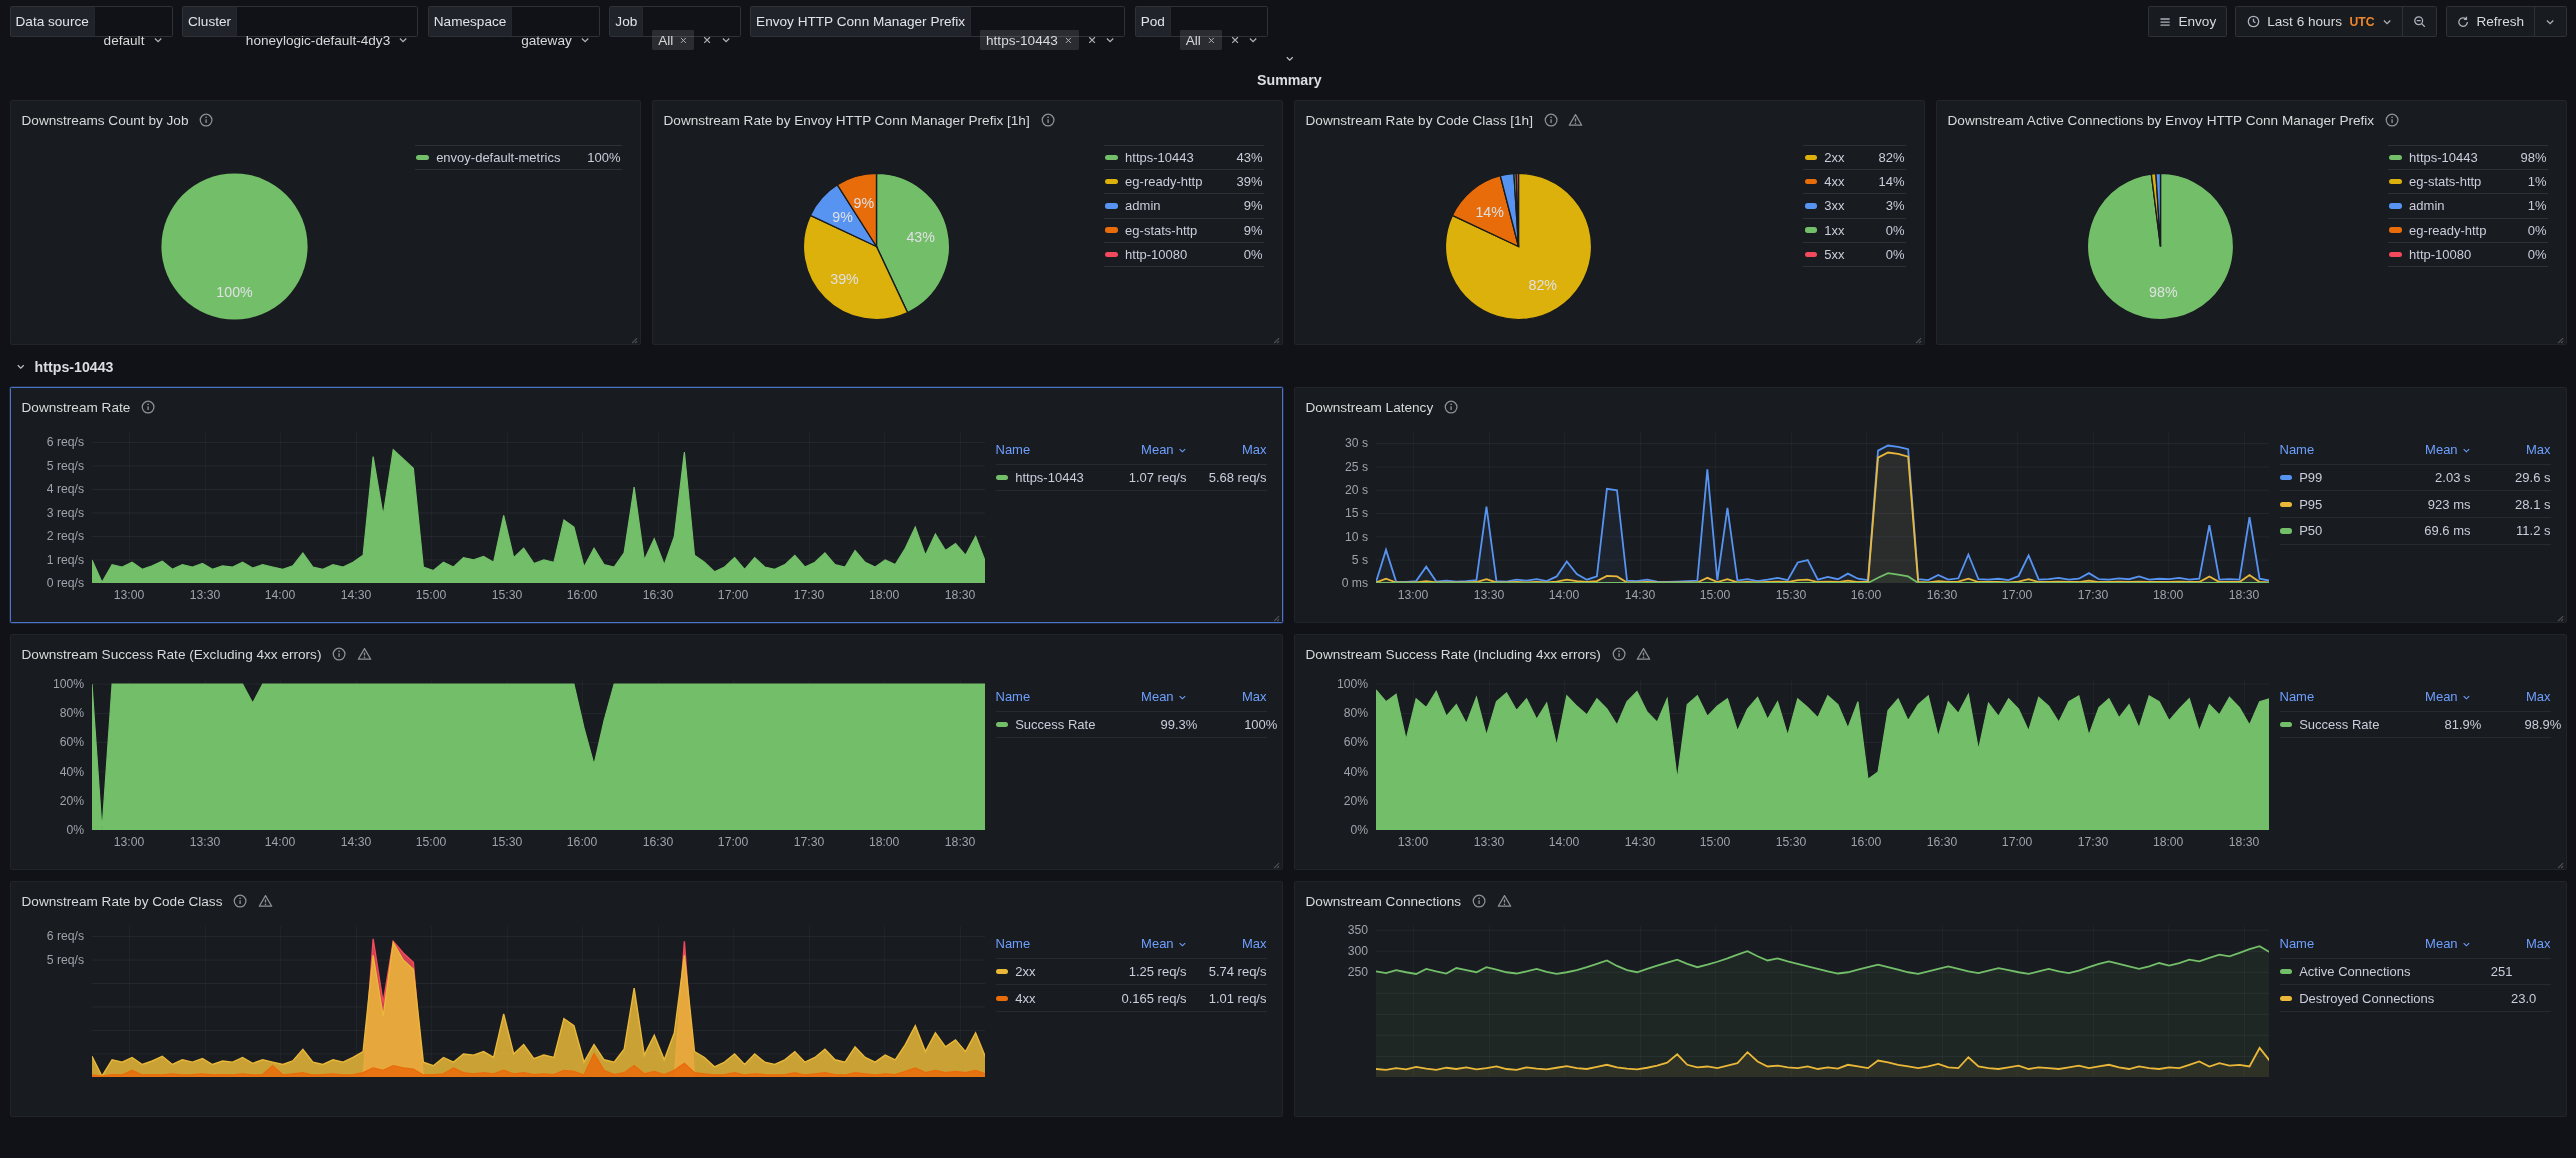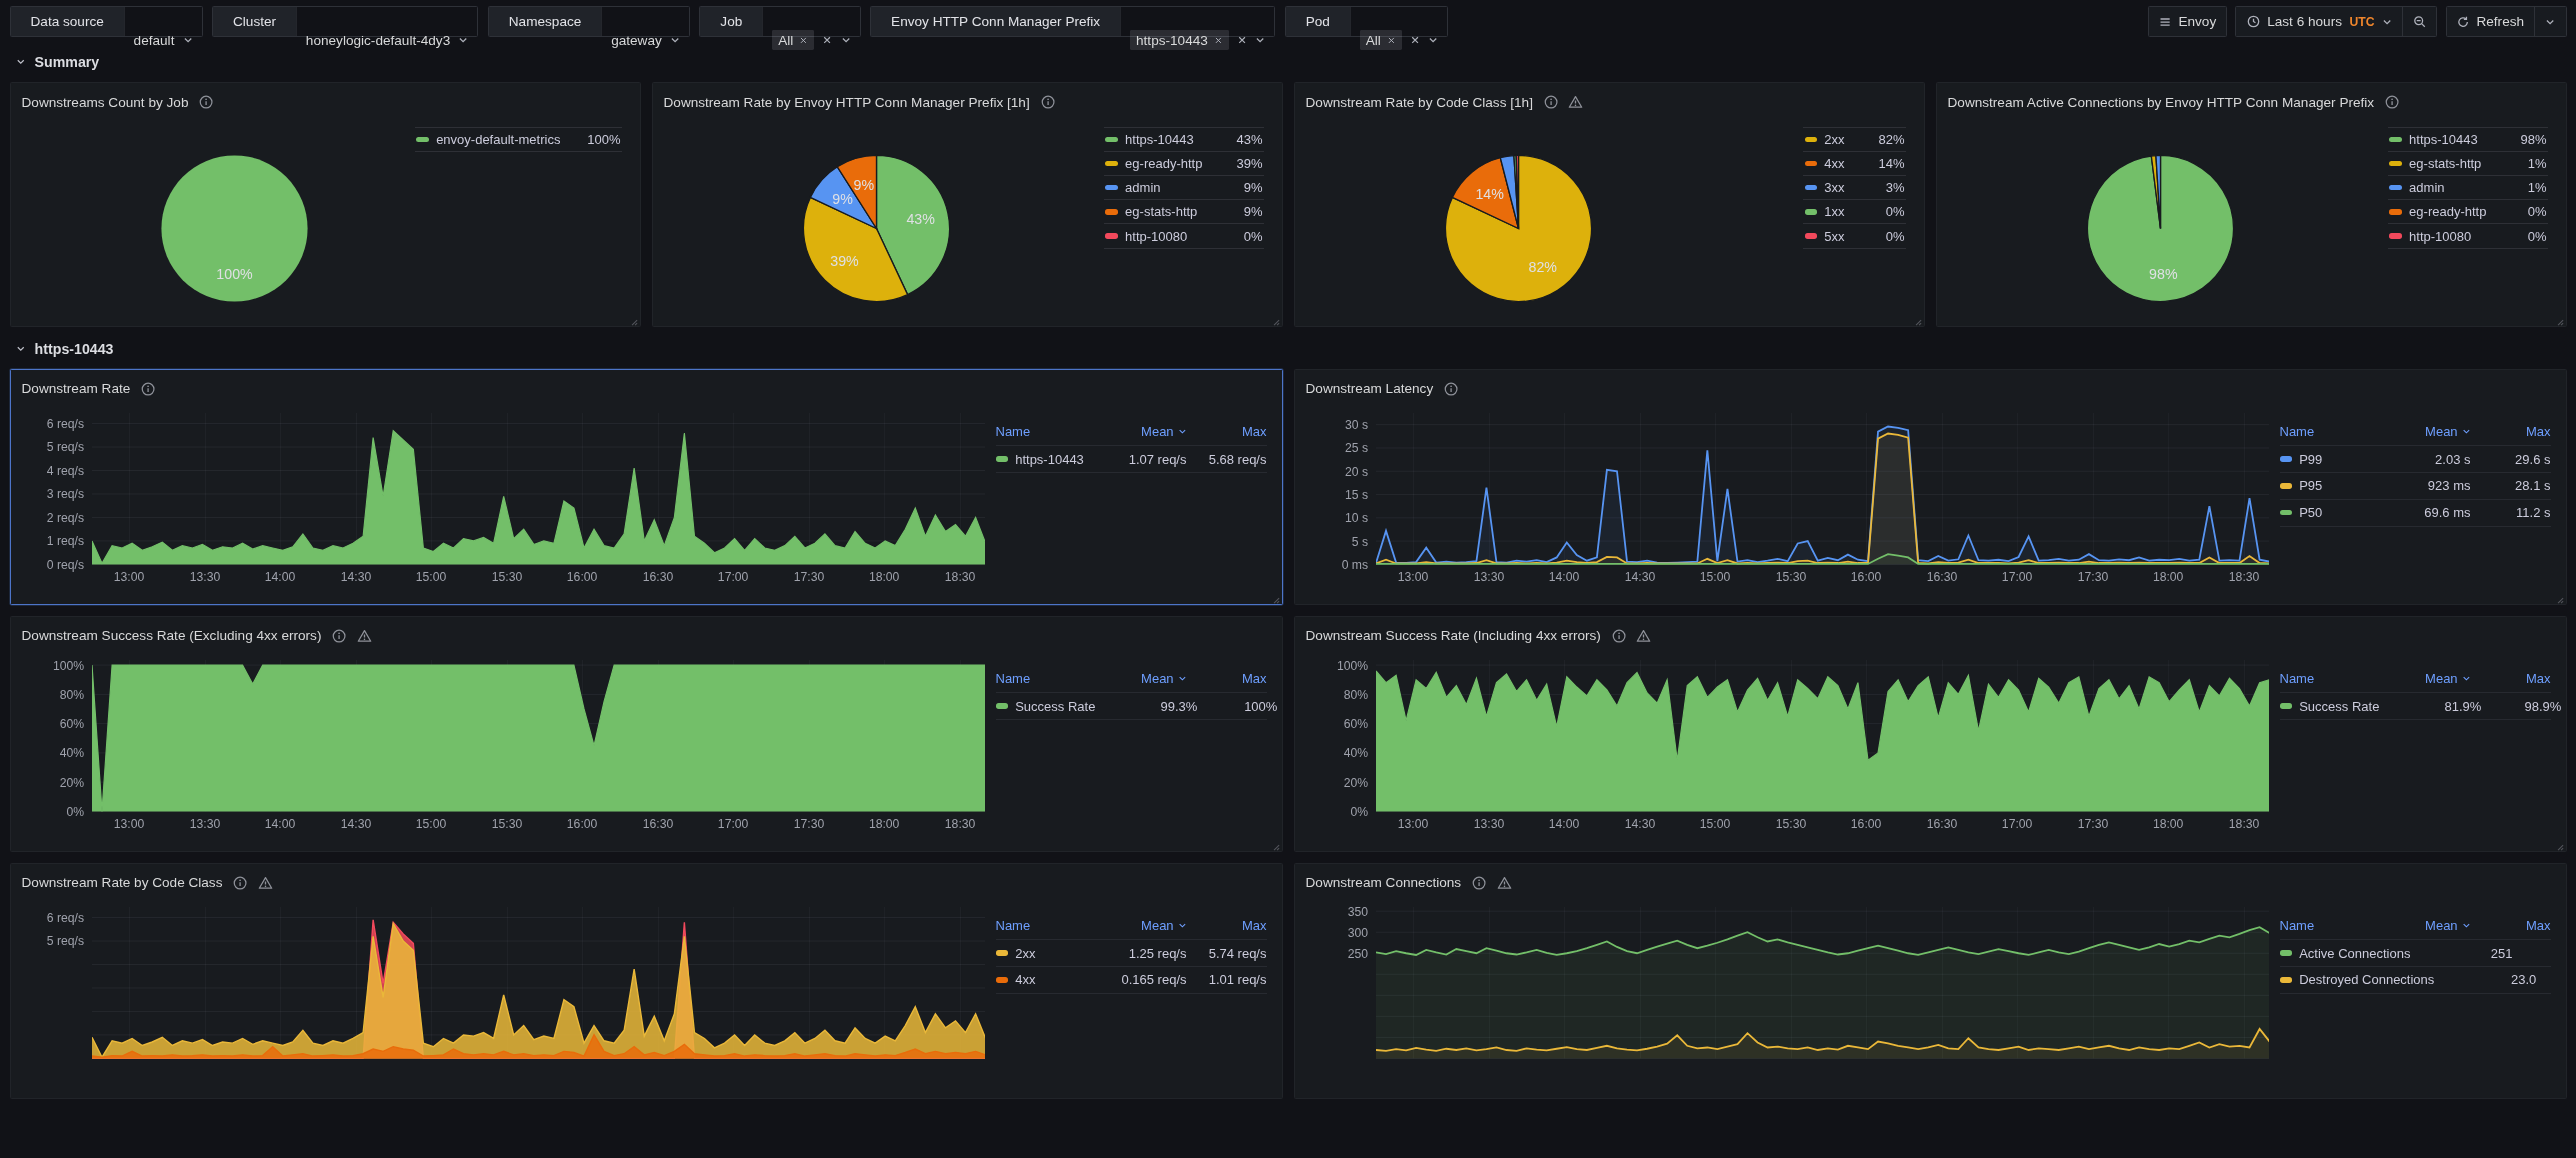--- a/index.html
+++ b/index.html
@@ -7,32 +7,32 @@
   body {
     width:2576px; height:1159px; overflow:hidden;
     background:#111217; color:#ccccdc;
     font-family:"Liberation Sans", sans-serif;
   }
   
   .toolbar { display:flex; align-items:center; padding:6.1px 9.5px 5.4px 9.5px; gap:9.5px; }
   .tleft { display:flex; align-items:center; gap:9.5px; flex:1; }
   .tright { display:flex; align-items:center; gap:8.1px; }
   .filter { display:flex; align-items:stretch; height:31px; border:0.7px solid #2e3138; border-radius:1.4px; font-size:13.6px; background:#111217; }
-  .f-label { display:flex; align-items:center; padding:0 20px; background:#202329; color:#e2e3e8; border-right:0.7px solid #24262c; white-space:nowrap; }
+  .f-label { display:flex; align-items:center; padding:0 5px; background:#202329; color:#e2e3e8; border-right:0.7px solid #24262c; white-space:nowrap; }
   .f-value { display:flex; align-items:center; gap:8.1px; padding:0 8.8px; color:#d8d9da; white-space:nowrap;margin-top:33px; }
   .chip { display:flex; align-items:center; gap:6.1px; background:rgba(204,204,220,0.14); padding:2.7px 6.1px; border-radius:1.4px; }
   .ticon { display:inline-flex; color:#aeb1bb; }
   .ticon svg { display:block; }
   .btn { display:flex; align-items:center; gap:7.5px; height:31px; padding:0 10.2px; border:0.7px solid #2e3138; border-radius:1.4px; background:#181b20; font-size:13.6px; color:#d8d9da; white-space:nowrap; }
   .btn .bdiv { width:0.7px; align-self:stretch; background:#2e3138; margin:0 2.7px; }
   .utc { color:#f0862c; font-size:12.2px; font-weight:700; }
   
   .grid { padding:0 9.5px; }
   .sec-head { display:flex; align-items:center; gap:8.8px; font-size:14.2px; font-weight:700; color:#dcdde2; }
-  .sec-head.first { padding:11.5px 4.1px 12.2px 6.8px; }
+  .sec-head.first { padding:11.5px 4.1px 12.2px 6.8px;flex-direction:column; }
   .sec-head.second { padding:13.6px 4.1px 12.2px 6.8px; }
   .sec-head .ticon { color:#c0c2cb; }
   
   .pies-row { display:flex; gap:11px; height:245px; }
   .trow { display:flex; gap:11px; height:236px; margin-bottom:11px; }
   .panel { position:relative; background:#181b1f; border:0.7px solid #212429; border-radius:1.4px; flex:1; overflow:hidden; }
   .panel.selected { border:1.4px solid #4d74c8; box-shadow:0 0 0 0.7px rgba(87,148,242,0.25); }
   .p-head { display:flex; align-items:center; gap:11px; padding:9.5px 0 0 11px; height:28.5px; }
   .p-title { font-size:13.6px; font-weight:500; color:#d8d9da; white-space:nowrap; }
   .p-icons { display:flex; align-items:center; gap:10.2px; color:#8e9199; }

